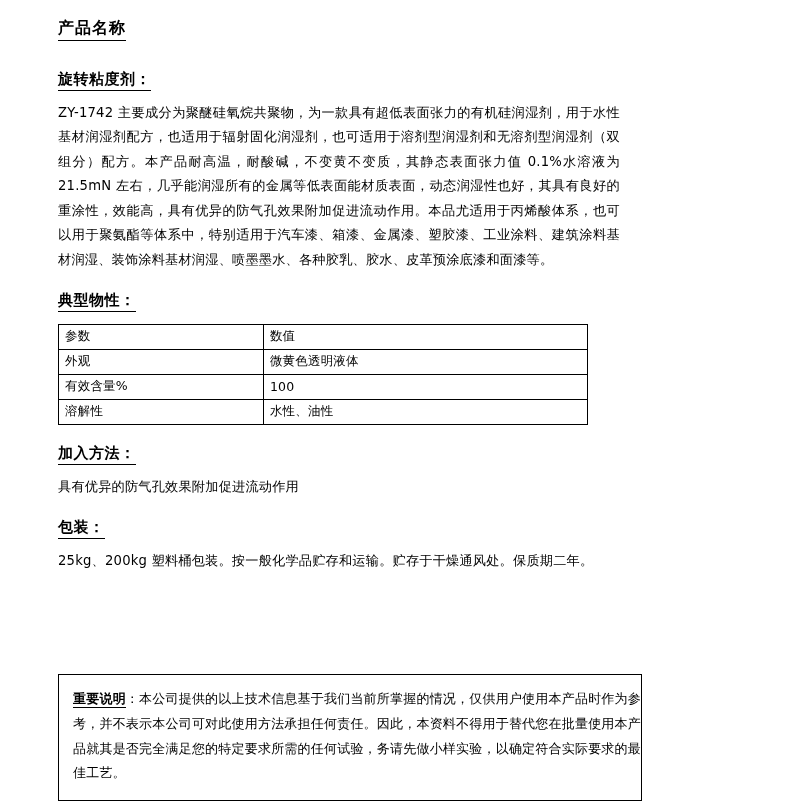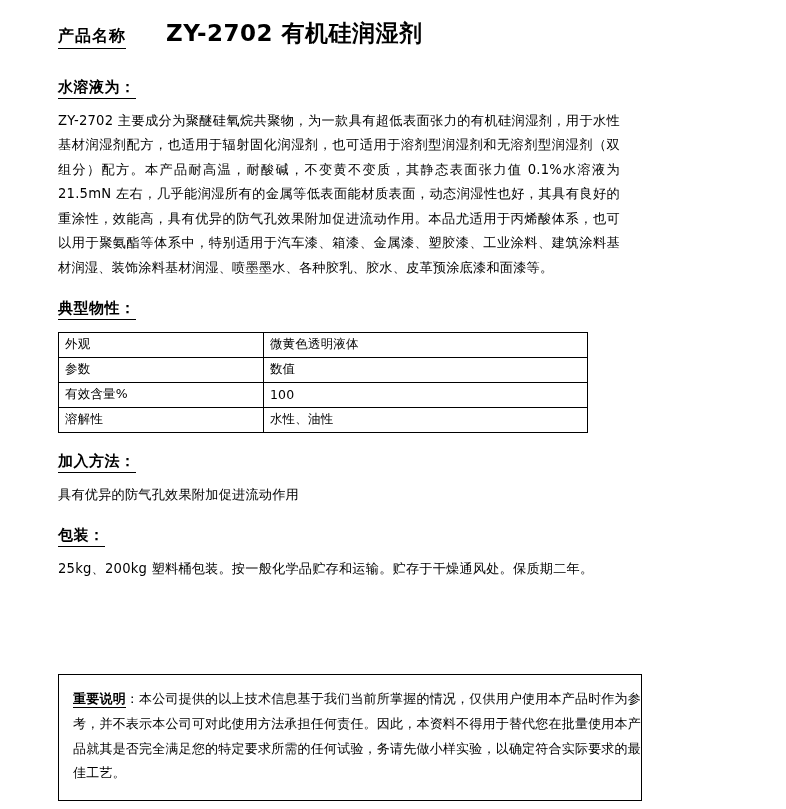--- a/index.html
+++ b/index.html
@@ -105,39 +105,38 @@
     padding-bottom: 1px;
   }
 </style>
 </head>
 <body>
 
 <div class="page">
 
   <div class="header">
     <div class="header-label">产品名称</div>
-    <div class="header-title">ZY-2702 有机硅润湿剂</div>
   </div>
 
   <div class="section">
-    <div class="section-heading">水溶液为：</div>
-    <div class="body-text">ZY-2702 主要成分为聚醚硅氧烷共聚物，为一款具有超低表面张力的有机硅润湿剂，用于水性基材润湿剂配方，也适用于辐射固化润湿剂，也可适用于溶剂型润湿剂和无溶剂型润湿剂（双组分）配方。本产品耐高温，耐酸碱，不变黄不变质，其静态表面张力值 0.1%水溶液为 21.5mN 左右，几乎能润湿所有的金属等低表面能材质表面，动态润湿性也好，其具有良好的重涂性，效能高，具有优异的防气孔效果附加促进流动作用。本品尤适用于丙烯酸体系，也可以用于聚氨酯等体系中，特别适用于汽车漆、箱漆、金属漆、塑胶漆、工业涂料、建筑涂料基材润湿、装饰涂料基材润湿、喷墨墨水、各种胶乳、胶水、皮革预涂底漆和面漆等。</div>
+    <div class="section-heading">旋转粘度剂：</div>
+    <div class="body-text">ZY-1742 主要成分为聚醚硅氧烷共聚物，为一款具有超低表面张力的有机硅润湿剂，用于水性基材润湿剂配方，也适用于辐射固化润湿剂，也可适用于溶剂型润湿剂和无溶剂型润湿剂（双组分）配方。本产品耐高温，耐酸碱，不变黄不变质，其静态表面张力值 0.1%水溶液为 21.5mN 左右，几乎能润湿所有的金属等低表面能材质表面，动态润湿性也好，其具有良好的重涂性，效能高，具有优异的防气孔效果附加促进流动作用。本品尤适用于丙烯酸体系，也可以用于聚氨酯等体系中，特别适用于汽车漆、箱漆、金属漆、塑胶漆、工业涂料、建筑涂料基材润湿、装饰涂料基材润湿、喷墨墨水、各种胶乳、胶水、皮革预涂底漆和面漆等。</div>
   </div>
 
   <div class="section">
     <div class="section-heading">典型物性：</div>
     <table class="props">
       <tbody>
         <tr>
+          <td class="col1">参数</td>
+          <td class="col2">数值</td>
+        </tr>
+        <tr>
           <td class="col1">外观</td>
           <td class="col2">微黄色透明液体</td>
-        </tr>
-        <tr>
-          <td class="col1">参数</td>
-          <td class="col2">数值</td>
         </tr>
         <tr>
           <td class="col1">有效含量%</td>
           <td class="col2">100</td>
         </tr>
         <tr>
           <td class="col1">溶解性</td>
           <td class="col2">水性、油性</td>
         </tr>
       </tbody>

